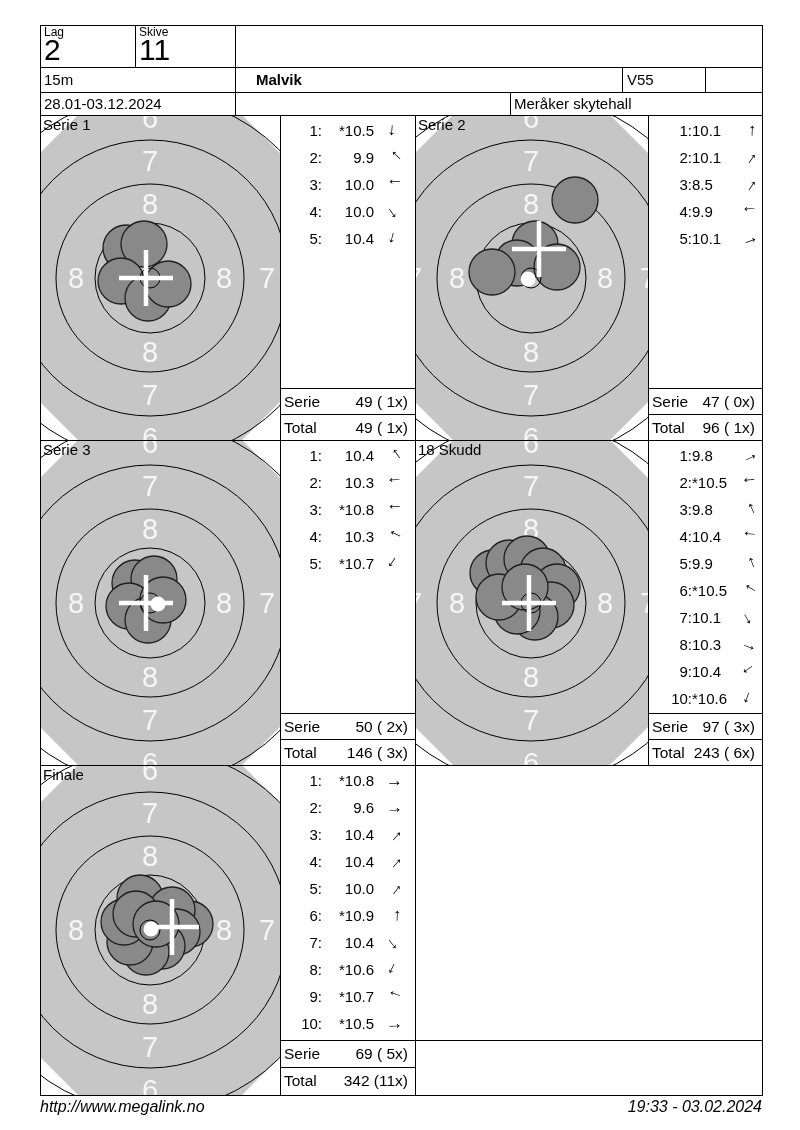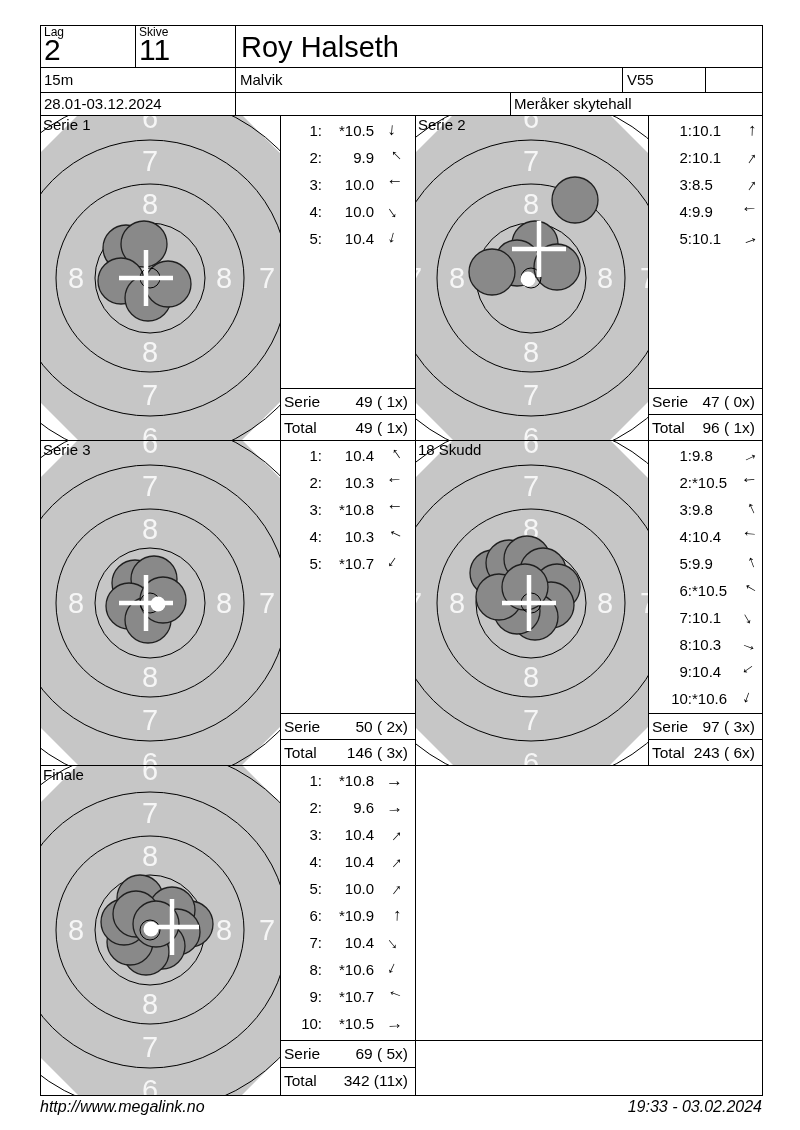--- a/index.html
+++ b/index.html
@@ -28,24 +28,23 @@
 </style>
 </head>
 <body>
 
 <div class="page">
 
   <div class="cell-label" style="left:44px;top:27px;">Lag</div>
   <div class="cell-big" style="left:44px;top:35px;">2</div>
   <div class="cell-label" style="left:139px;top:27px;">Skive</div>
   <div class="cell-big" style="left:139px;top:35px;">11</div>
-  <div class="name" style="left:241px;top:32px;">Roy Halseth</div>
 
   <div class="t15" style="left:44px;top:69px;">15m</div>
-  <div class="t15" style="left:240px;top:69px;">Malvik</div>
+  <div class="t15" style="left:256px;top:69px;font-weight:bold;">Malvik</div>
   <div class="t15" style="left:627px;top:69px;">V55</div>
 
   <div class="t15" style="left:44px;top:93px;">28.01-03.12.2024</div>
   <div class="t15" style="left:514px;top:93px;">Meråker skytehall</div>
 
   <div id="panels">
       <div class="target-box" style="left:40px;top:115px;width:240px;height:325px;">
         <svg width="240" height="325" viewBox="0 0 240 325" style="position:absolute;left:0;top:0;font-family:&quot;Liberation Sans&quot;,sans-serif;">
           <polygon points="38,0 202,0 240,38 240,287 202,325 38,325 0,287 0,38" fill="#c6c6c6"></polygon>
           <circle cx="110" cy="163" r="182" fill="none" stroke="#000000" stroke-width="1"></circle>

